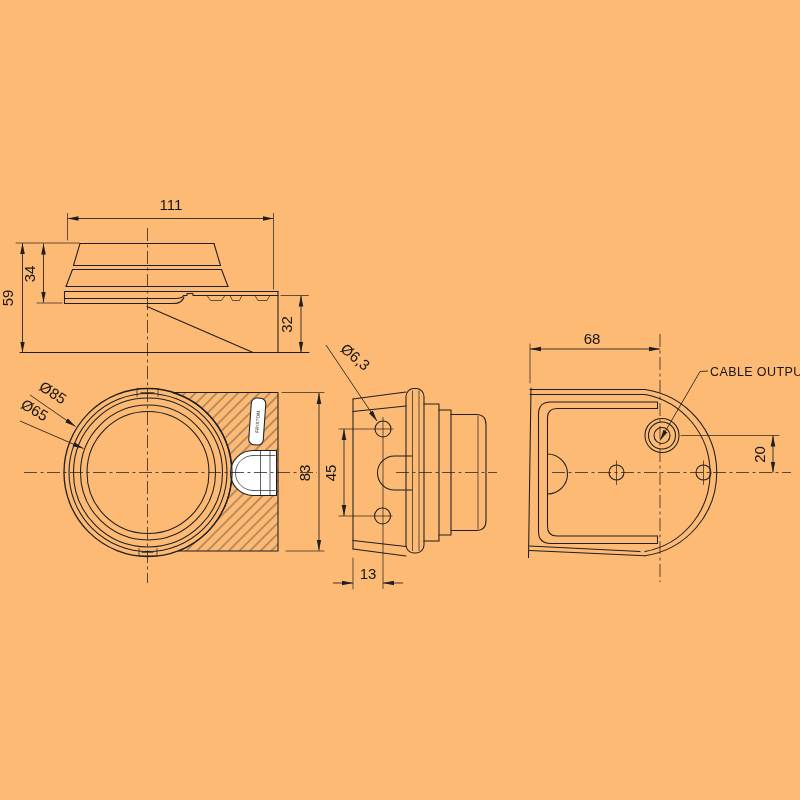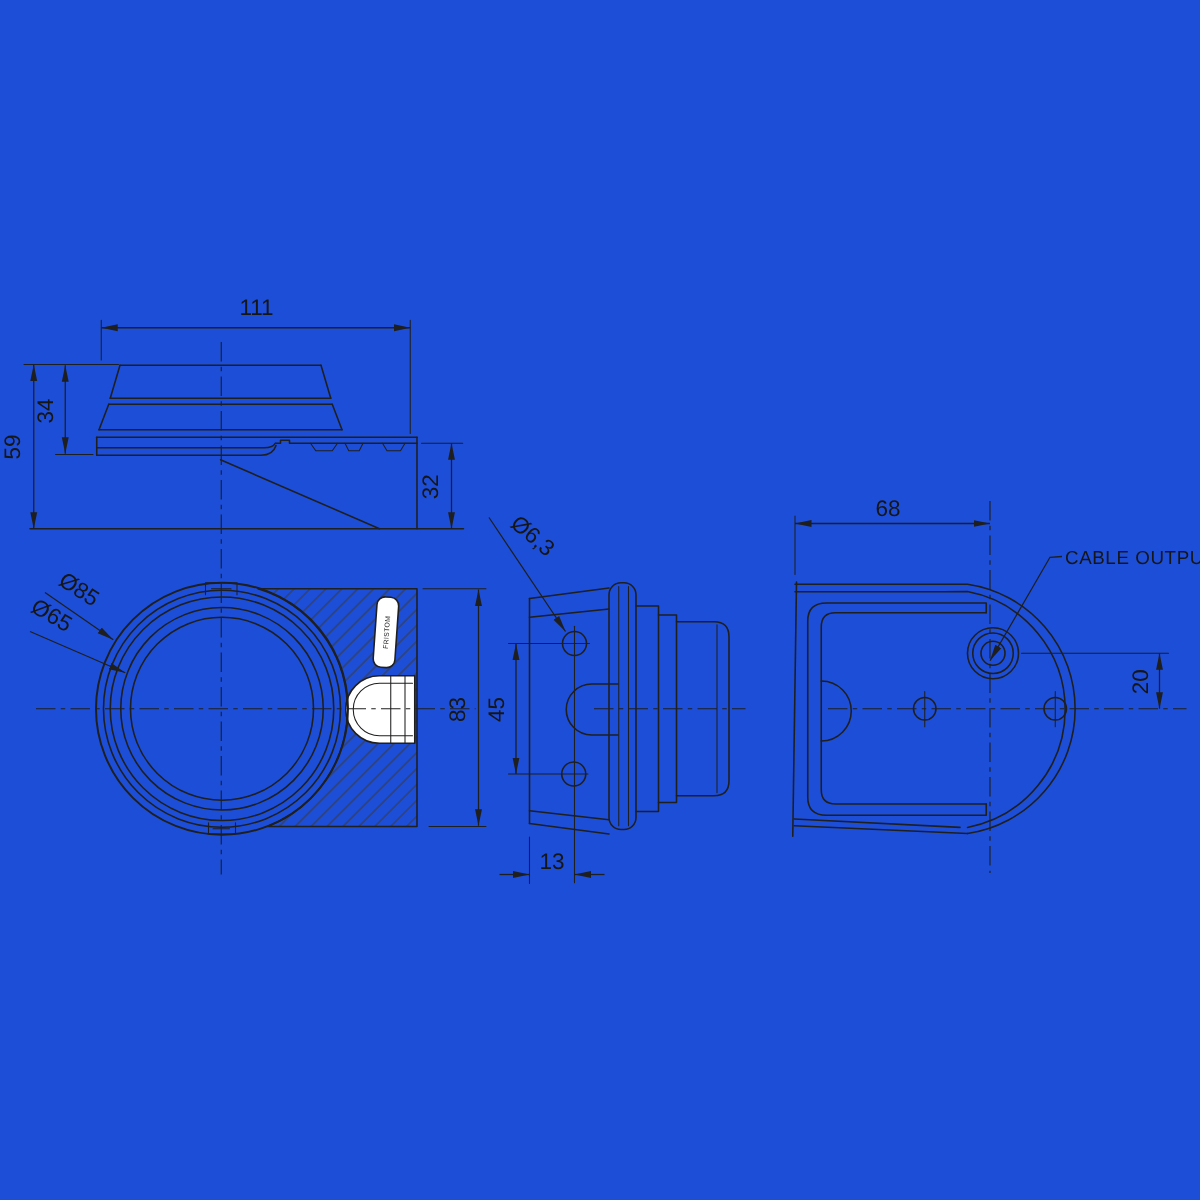--- a/index.html
+++ b/index.html
@@ -1,16 +1,16 @@
 <!DOCTYPE html>
 <html><head>
 <meta charset="utf-8">
 <style>
   html,body{margin:0;padding:0;background:#ffffff;width:800px;height:800px;overflow:hidden;}
-  .stage{width:800px;height:800px;background:#1d4ed8;position:relative;}
+  .stage{width:800px;height:800px;background:#fdba74;position:relative;}
   svg{display:block;}
   .o   {fill:none;stroke:#1f1f1f;stroke-width:1.05;stroke-linejoin:round;stroke-linecap:round;}
   .ob  {fill:none;stroke:#1f1f1f;stroke-width:1.3;stroke-linejoin:round;stroke-linecap:round;}
   .t   {fill:none;stroke:#1f1f1f;stroke-width:0.7;stroke-linecap:round;}
   .dim {fill:none;stroke:#1f1f1f;stroke-width:0.85;stroke-linecap:butt;}
   .cl  {fill:none;stroke:#1f1f1f;stroke-width:0.75;stroke-dasharray:13 3.5 3 3.5;}
   .hatchblk{fill:url(#hatch);stroke:#1f1f1f;stroke-width:1.05;stroke-linejoin:round;}
   .white{fill:#ffffff;stroke:#1f1f1f;stroke-width:1.05;stroke-linejoin:round;}
   .dimtext{font-family:"Liberation Sans",sans-serif;font-size:15px;fill:#161616;}
   .calltext{font-family:"Liberation Sans",sans-serif;font-size:12.5px;fill:#161616;letter-spacing:.4px;}

